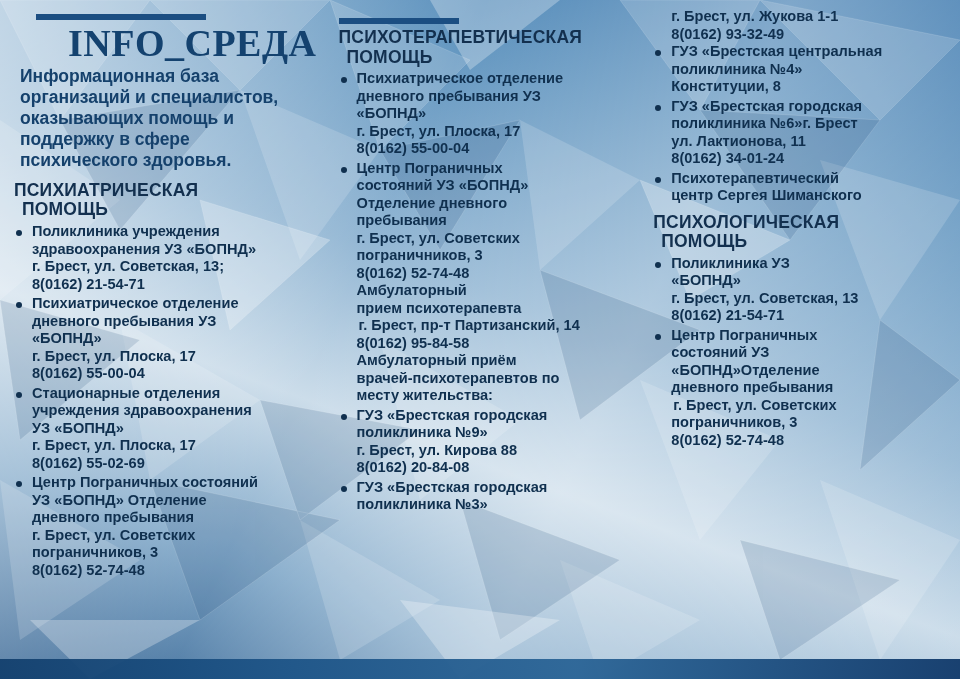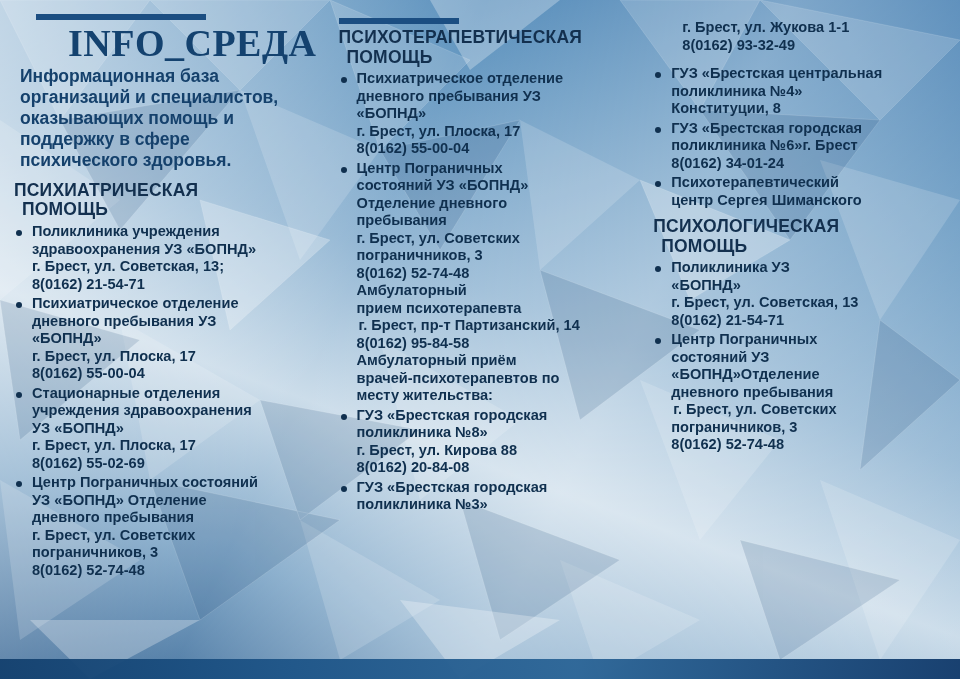--- a/index.html
+++ b/index.html
@@ -113,21 +113,21 @@
     height: 6px;
     background: #10304f;
     border-radius: 50%;
   }
   ul.items > li .ln { display: block; }
   ul.items > li .ln.ind2 { padding-left: 2px; }
 
   
   .mid-top { padding-top: 4px; }
   .right-top { padding-top: 0px; }
-  .right-pre { list-style: none; margin: 11px; padding: 0; }
+  .right-pre { list-style: none; margin: 0; padding: 0; }
   .right-pre li {
     font-weight: bold;
     font-size: 14.6px;
     line-height: 1.2;
     color: #10304f;
     padding-left: 18px;
   }
   .right-pre li .ln { display: block; }
 </style>
 </head>
@@ -269,21 +269,21 @@
           <span class="ln">Амбулаторный</span>
           <span class="ln">прием психотерапевта</span>
           <span class="ln ind2"> г. Брест, пр-т Партизанский, 14</span>
           <span class="ln">8(0162) 95-84-58</span>
           <span class="ln">Амбулаторный приём</span>
           <span class="ln">врачей-психотерапевтов по</span>
           <span class="ln">месту жительства:</span>
         </li>
         <li>
           <span class="ln">ГУЗ «Брестская городская</span>
-          <span class="ln">поликлиника №8»</span>
+          <span class="ln">поликлиника №9»</span>
           <span class="ln">г. Брест, ул. Кирова 88</span>
           <span class="ln">8(0162) 20-84-08</span>
         </li>
         <li>
           <span class="ln">ГУЗ «Брестская городская</span>
           <span class="ln">поликлиника №3»</span>
         </li>
       </ul>
     </div>
 
@@ -297,20 +297,21 @@
 
       <ul class="items">
         <li>
           <span class="ln">ГУЗ «Брестская центральная</span>
           <span class="ln">поликлиника №4»</span>
           <span class="ln">Конституции, 8</span>
         </li>
         <li>
           <span class="ln">ГУЗ «Брестская городская</span>
           <span class="ln">поликлиника №6»г. Брест</span>
+          <span class="ln">ул. Лактионова, 11</span>
           <span class="ln">8(0162) 34-01-24</span>
         </li>
         <li>
           <span class="ln">Психотерапевтический</span>
           <span class="ln">центр Сергея Шиманского</span>
         </li>
       </ul>
 
       <h2 class="section" style="margin-top:8px">
         <span>ПСИХОЛОГИЧЕСКАЯ</span>

